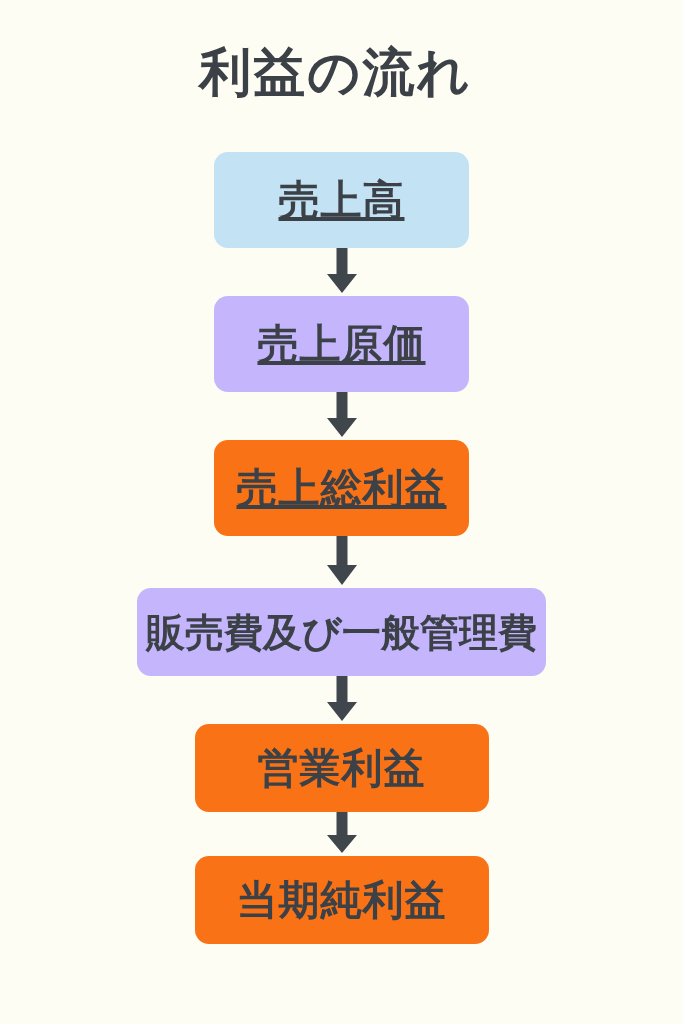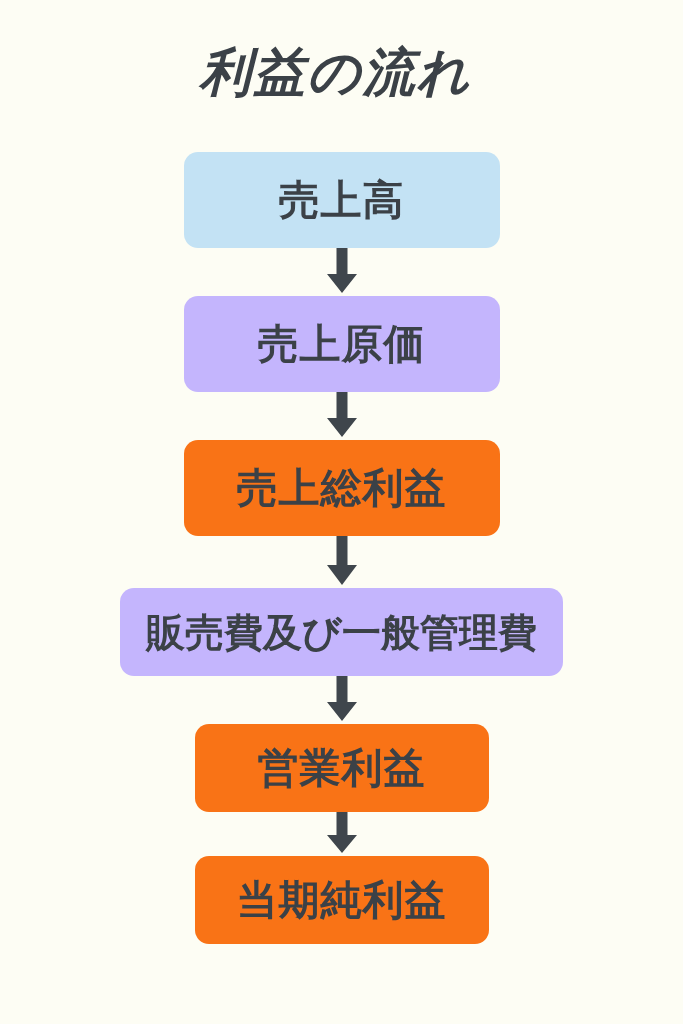--- a/index.html
+++ b/index.html
@@ -29,21 +29,20 @@
     top: 44px;
     left: 0;
     width: 671px;
     text-align: center;
     font-size: 52px;
     font-weight: 700;
     letter-spacing: 2px;
     color: #3b4147;
     line-height: 1.1;
     white-space: nowrap;
-    font-style: italic;
   }
 
   
   .flow {
     position: absolute;
     top: 152px;
     left: 0;
     width: 683px;
     display: flex;
     flex-direction: column;
@@ -59,27 +58,28 @@
     color: #3b4147;
     font-weight: 700;
     letter-spacing: 1px;
     text-align: center;
     line-height: 1;
     user-select: none;
   }
 
   
   .node.std {
-    width: 316px;
+    width: 255px;
     height: 96px;
     font-size: 41px;
+    text-decoration: underline;
   }
   
   .node.wide {
-    width: 443px;
+    width: 409px;
     height: 88px;
     font-size: 39px;
     letter-spacing: 0px;
   }
   
   .node.short {
     width: 294px;
     height: 88px;
     font-size: 41px;
   }

